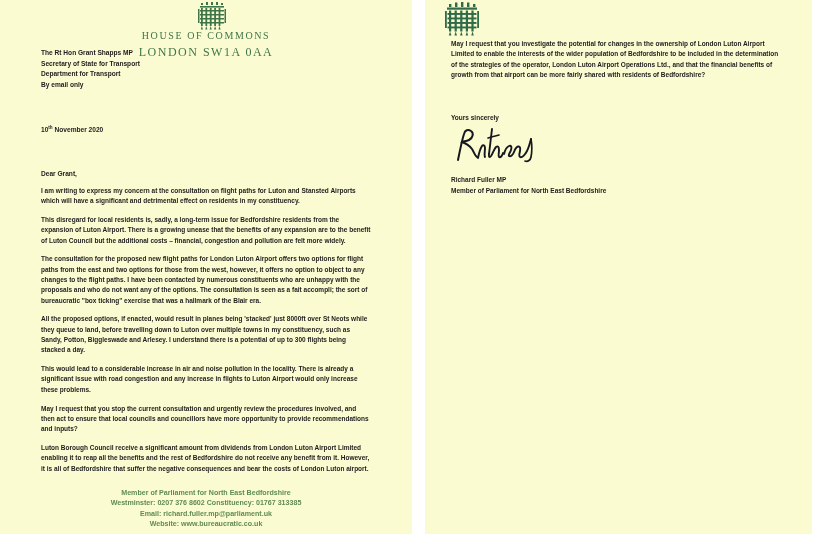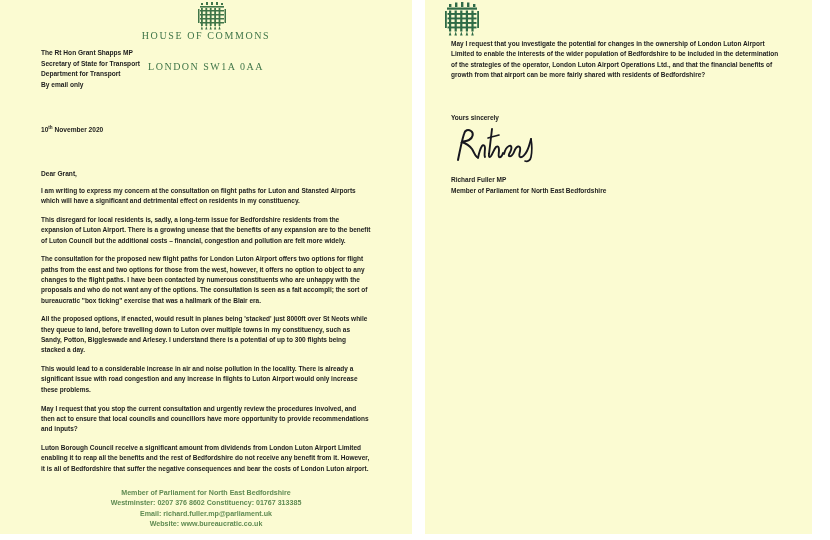--- a/index.html
+++ b/index.html
@@ -55,23 +55,23 @@
     text-align: center;
     color: #3f7548;
     font-family: "Liberation Serif", serif;
   }
   .lh-commons {
     font-size: 10px;
     letter-spacing: 1.6px;
     font-weight: 400;
   }
   .lh-address {
-    font-size: 10px;
+    font-size: 12px;
     letter-spacing: 1.5px;
-    margin-top: 20px;
+    margin-top: 4px;
   }
 
   
   .addr-block {
     position: absolute;
     left: 41px;
     top: 48px;
     font-size: 6.6px;
     line-height: 10.6px;
     color: #1d1d1d;

